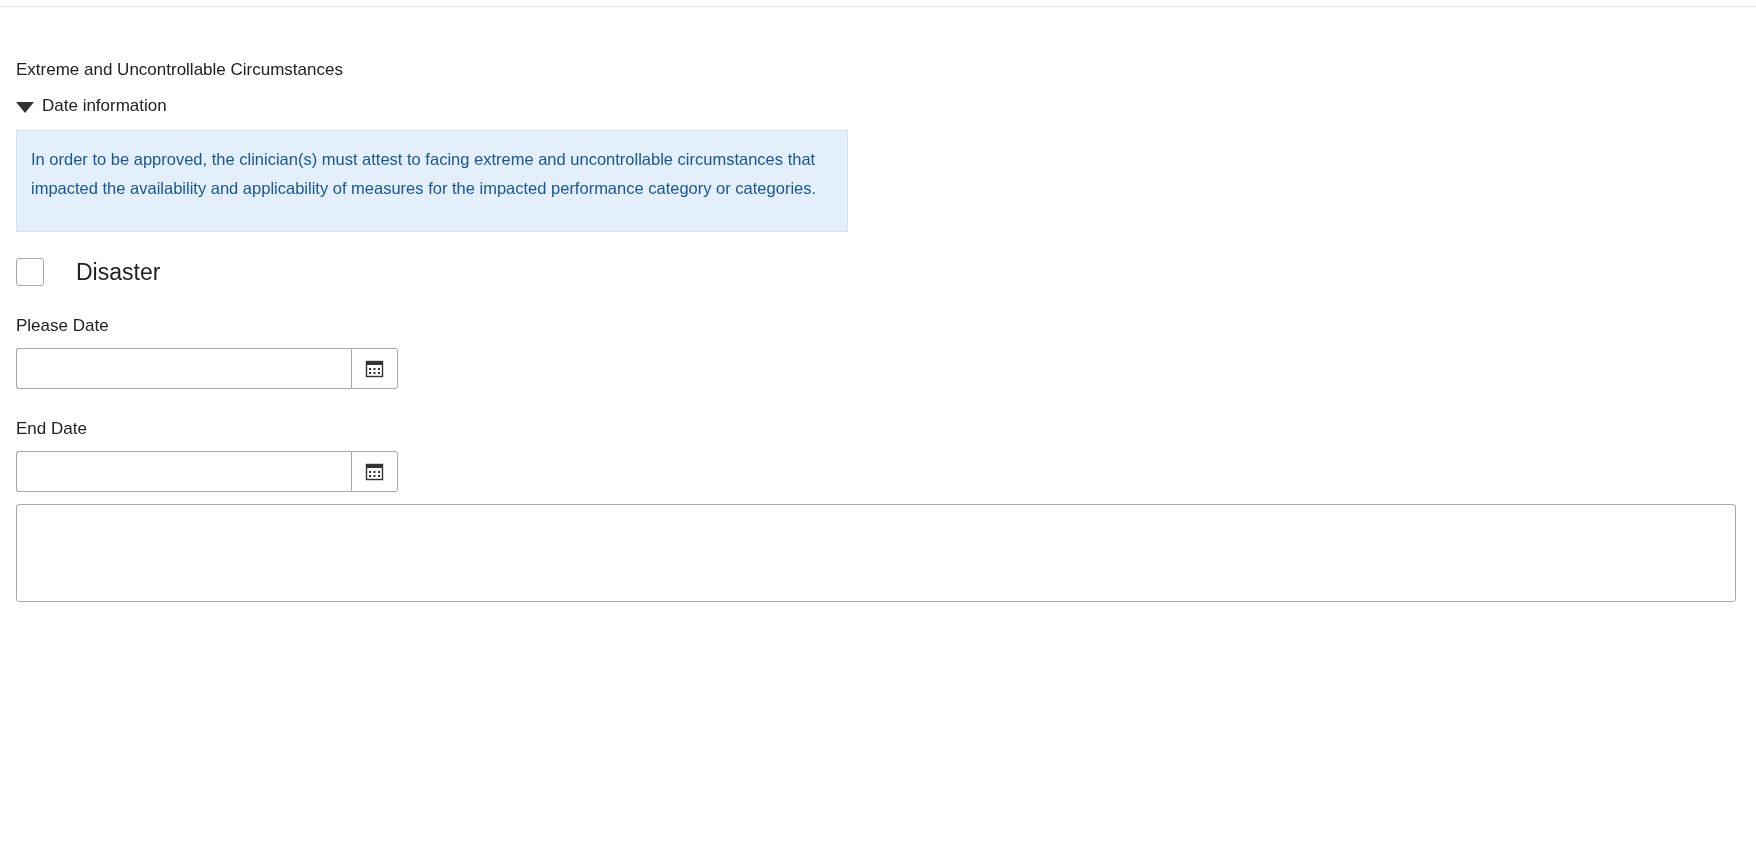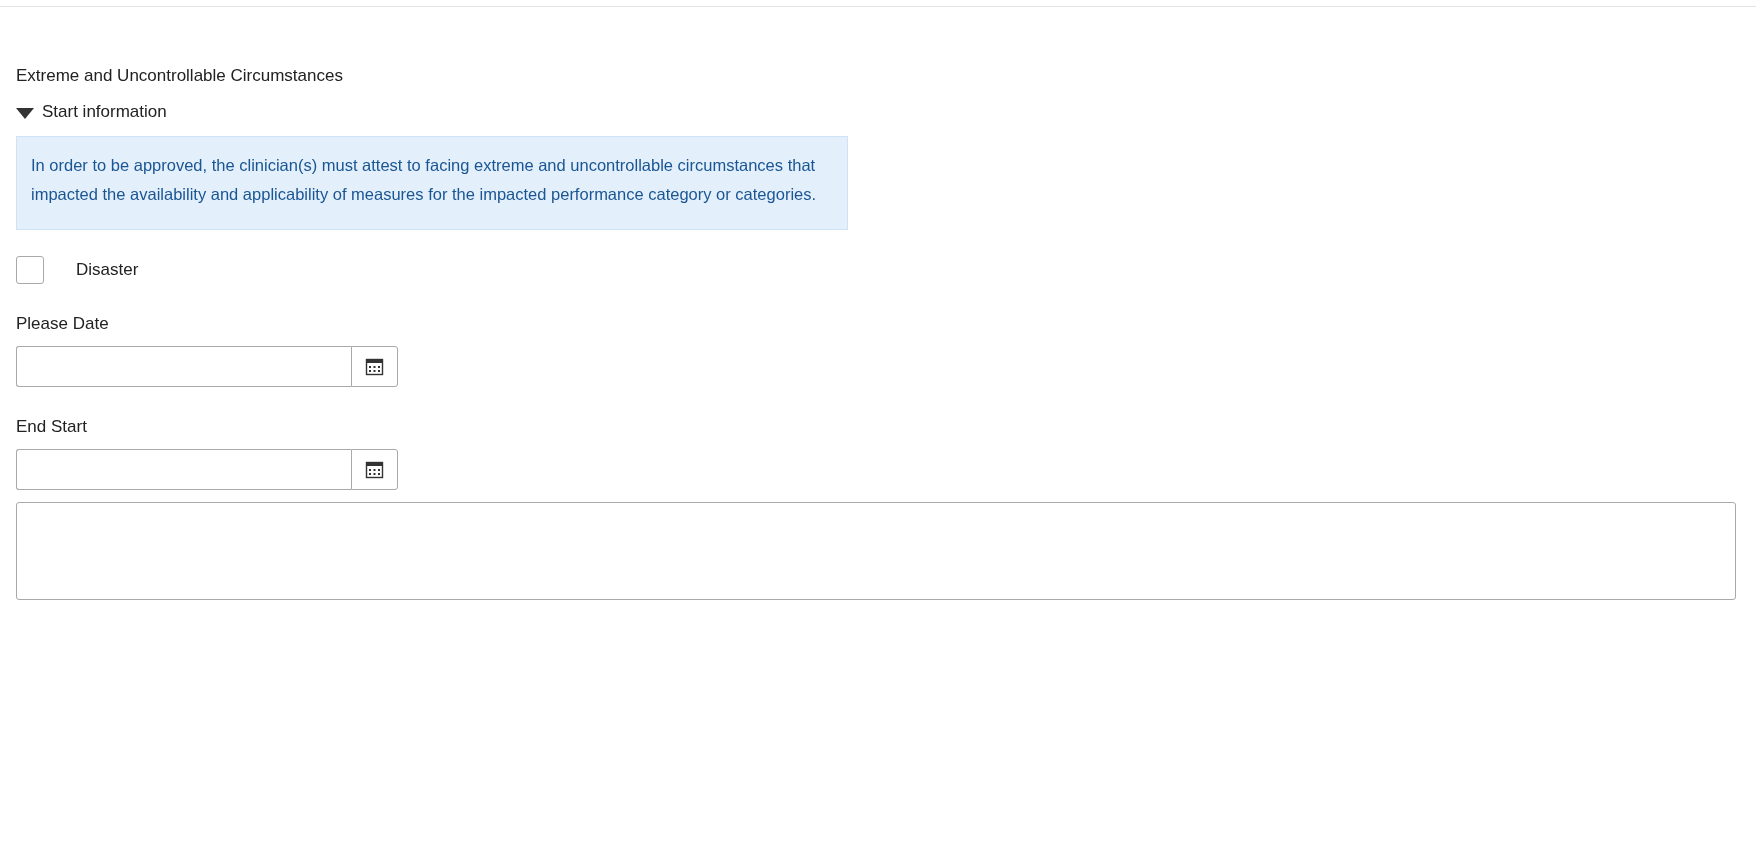--- a/index.html
+++ b/index.html
@@ -24,21 +24,21 @@
   .top-rule {
     position: absolute;
     top: 6px;
     left: 0;
     width: 1756px;
     height: 1px;
     background: #e3e3e3;
   }
   .content {
     position: absolute;
-    top: 14px;
+    top: 8px;
     left: 0;
     width: 1756px;
     padding: 0 16px;
     box-sizing: border-box;
   }
   .section-title {
     font-size: 17px;
     color: #222222;
     margin-top: 52px;
     margin-left: 0px;
@@ -66,21 +66,21 @@
     color: #222222;
     line-height: 20px;
   }
   .info-box {
     margin-top: 14px;
     margin-left: 0px;
     width: 832px;
     box-sizing: border-box;
     background: #e3effb;
     border: 1px solid #cfe2f6;
-    padding: 14px 14px 20px 14px;
+    padding: 14px 14px 28px 14px;
     color: #1a5694;
     font-size: 16.5px;
     line-height: 29px;
   }
   .info-box p {
     margin: 0;
   }
   .info-box p + p {
     margin-top: 26px;
   }
@@ -94,21 +94,21 @@
   .checkbox {
     width: 28px;
     height: 28px;
     border: 1px solid #a9a9a9;
     border-radius: 3px;
     background: #ffffff;
     box-sizing: border-box;
     cursor: pointer;
   }
   .checkbox-label {
-    font-size: 17px;
+    font-size: 23px;
     color: #222222;
     margin-left: 32px;
     line-height: 20px;
   }
   .field-label {
     font-size: 17px;
     color: #222222;
     margin-top: 30px;
     margin-left: 0px;
     line-height: 20px;
@@ -182,21 +182,21 @@
 <div class="page">
 
   <div class="top-rule"></div>
 
   <div class="content">
 
     <div class="section-title">Extreme and Uncontrollable Circumstances</div>
 
     <div class="more-info-row">
       <span class="caret"></span>
-      <span class="more-info-label">Start information</span>
+      <span class="more-info-label">Date information</span>
     </div>
 
     <div class="info-box">
       <p>In order to be approved, the clinician(s) must attest to facing extreme and uncontrollable circumstances that impacted the availability and applicability of measures for the impacted performance category or categories.</p>
     </div>
 
     <div class="checkbox-row">
       <span class="checkbox"></span>
       <span class="checkbox-label">Disaster</span>
     </div>
@@ -212,21 +212,21 @@
           <rect x="4" y="9" width="2" height="2" fill="#333333"></rect>
           <rect x="8.5" y="9" width="2" height="2" fill="#333333"></rect>
           <rect x="13" y="9" width="2" height="2" fill="#333333"></rect>
           <rect x="4" y="13" width="2" height="2" fill="#333333"></rect>
           <rect x="8.5" y="13" width="2" height="2" fill="#333333"></rect>
           <rect x="13" y="13" width="2" height="2" fill="#333333"></rect>
         </svg>
       </button>
     </div>
 
-    <div class="field-label">End Start</div>
+    <div class="field-label">End Date</div>
 
     <div class="date-field">
       <input class="date-input" type="text" value="" placeholder="" style="">
       <button class="date-button">
         <svg class="cal-icon" width="19" height="19" viewBox="0 0 19 19">
           <rect x="1.5" y="2.5" width="16" height="15" fill="none" stroke="#333333" stroke-width="1.4"></rect>
           <rect x="1.5" y="2.5" width="16" height="3.5" fill="#333333"></rect>
           <rect x="4" y="9" width="2" height="2" fill="#333333"></rect>
           <rect x="8.5" y="9" width="2" height="2" fill="#333333"></rect>
           <rect x="13" y="9" width="2" height="2" fill="#333333"></rect>

